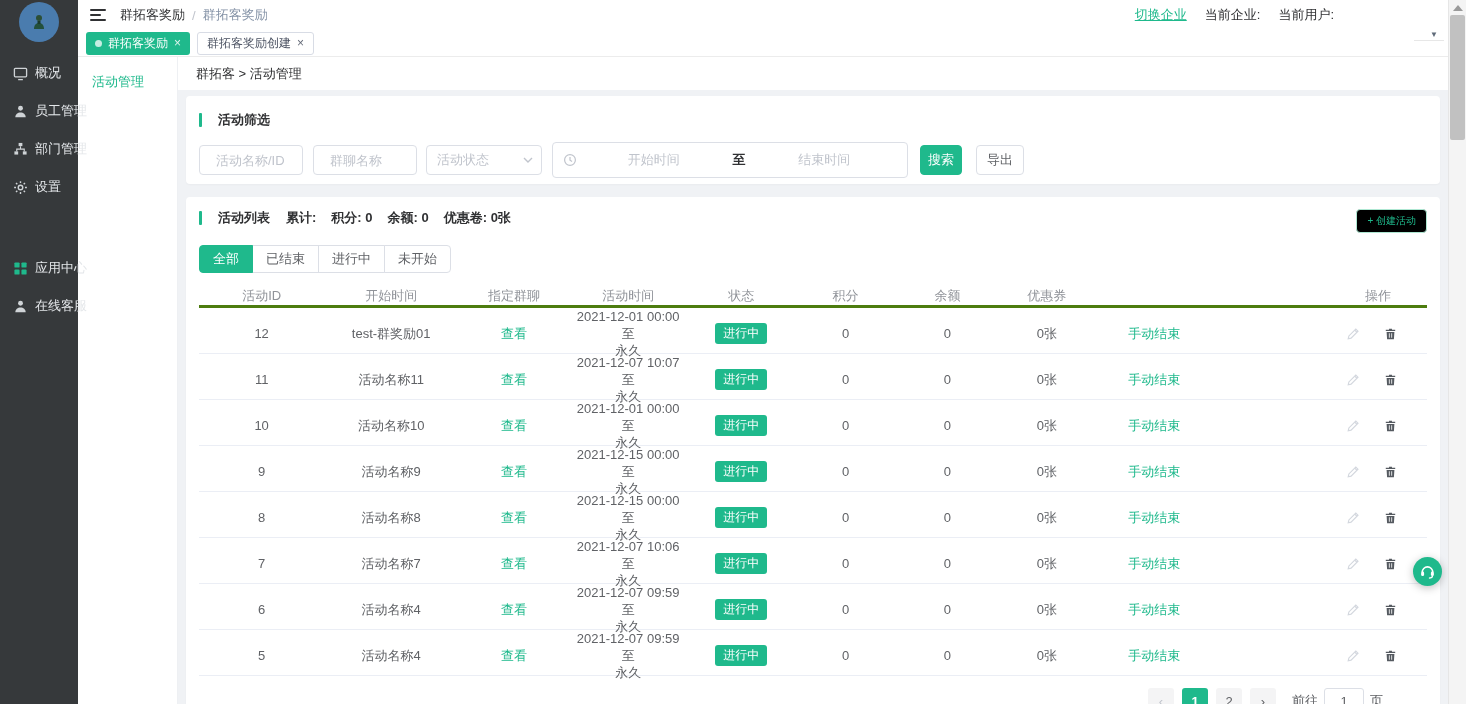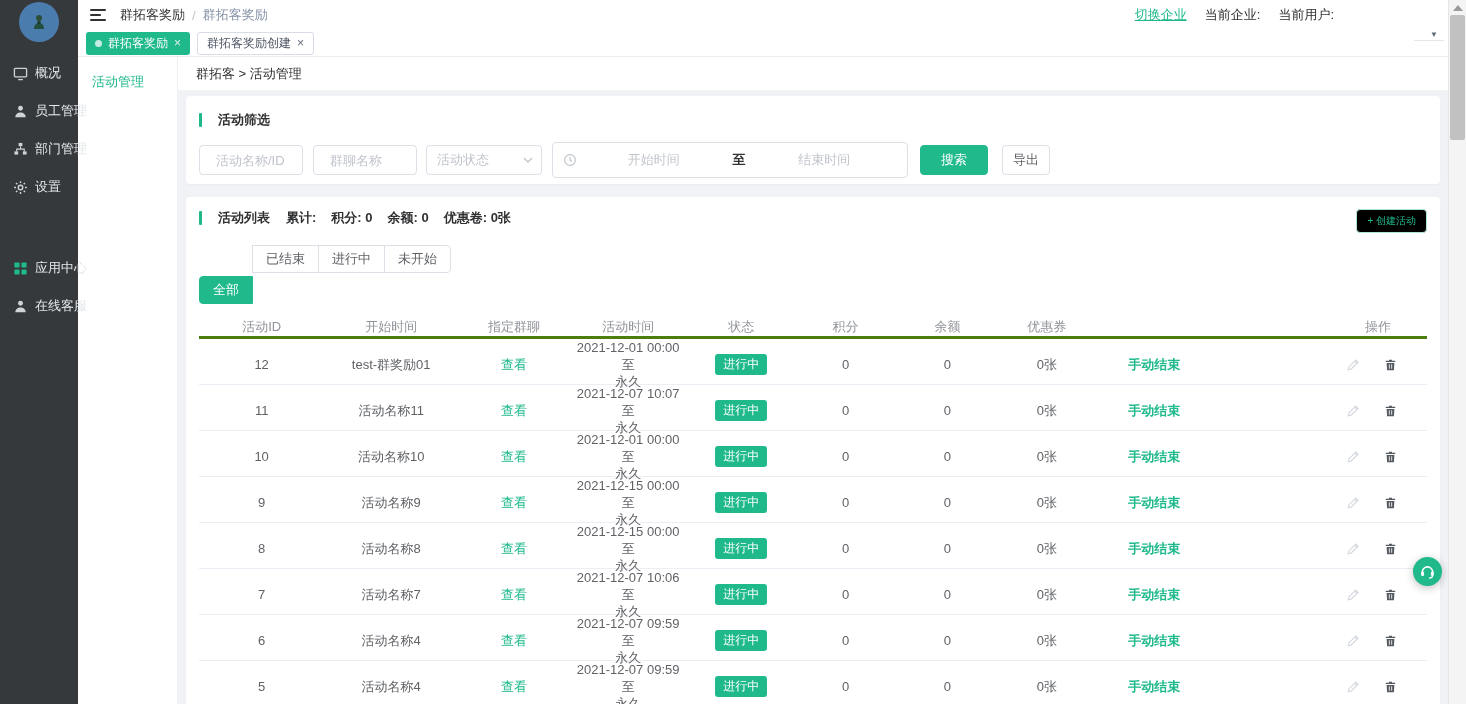--- a/index.html
+++ b/index.html
@@ -56,45 +56,45 @@
   .in-name { width:104px; margin-right:10px; }
   .in-group { width:104px; margin-right:9px; }
   .f-select { width:116px; height:30px; border:1px solid #dcdfe6; border-radius:4px; display:flex; align-items:center; padding:0 8px 0 10px; margin-right:10px; cursor:pointer; }
   .f-select .ph { color:#c0c4cc; flex:1; }
   .f-select .chev { color:#c0c4cc; display:flex; }
   .f-range { width:356px; height:36px; border:1px solid #dcdfe6; border-radius:4px; display:flex; align-items:center; padding:0 10px; margin-right:12px; color:#c0c4cc; }
   .f-range .clock { display:flex; color:#c0c4cc; margin-right:4px; }
   .f-range .ph { flex:1; text-align:center; }
   .f-range .to { color:#303133; font-weight:700; padding:0 6px; }
   .btn { height:30px; border-radius:4px; border:1px solid transparent; font-size:13px; cursor:pointer; font-family:inherit; }
-  .btn-search { background:#1fb98c; border-color:#1fb98c; color:#fff; width:68px; margin-right:14px; }
+  .btn-search { background:#1fb98c; border-color:#1fb98c; color:#fff; width:42px; margin-right:14px; }
   .btn-export { background:#fff; border-color:#dcdfe6; color:#606266; width:48px; }
 
   
   .list-card { flex:1; margin-top:13px; padding:12px 13px 0; display:flex; flex-direction:column; min-height:0; border-radius:4px 4px 0 0; }
   .list-head { display:flex; align-items:flex-start; }
   .summary { display:flex; align-items:center; gap:15px; margin-left:16px; font-weight:700; color:#303133; }
   .btn-create { margin-left:auto; height:24px; padding:0 10px; font-size:10px; background:#000000; border:1px solid #aee7d2; color:#1fb98c; border-radius:4px; cursor:pointer; font-family:inherit; }
 
   .status-tabs { display:flex; margin-top:12px; }
   .tab-chip { height:28px; padding:0 13px; background:#fff; border:1px solid #dcdfe6; margin-left:-1px; color:#606266; font-size:13px; display:flex; align-items:center; cursor:pointer; font-family:inherit; position:relative; }
   .tab-chip:first-child { border-radius:4px 0 0 4px; margin-left:0; }
   .tab-chip:last-child { border-radius:0 4px 4px 0; }
-  .tab-chip.active { background:#1fb98c; border-color:#1fb98c; color:#fff; z-index:1;margin-top:31px; }
+  .tab-chip.active { background:#1fb98c; border-color:#1fb98c; color:#fff; z-index:1; }
 
   .grid-cols { display:grid; grid-template-columns:10.2% 10.9% 9.1% 9.5% 8.9% 8.1% 8.5% 7.7% auto; align-items:center; }
   .table-header { margin-top:14px; height:32px; color:#909399; border-bottom:3px solid #4d7c0f; }
   .table-header .th { text-align:center; }
   .table-header .th-ops { text-align:right; padding-right:36px; }
   .tr { height:46px; border-bottom:1px solid #ebeef5; color:#606266; }
   .td { text-align:center; }
   .time-cell div { line-height:17px; }
   .link { color:#1fb98c; cursor:pointer; text-decoration:none; }
   .badge { display:inline-block; background:#1fb98c; color:#fff; font-size:12px; padding:3px 8px; border-radius:3px; line-height:1.2; }
-  .td-ops { display:flex; align-items:center; justify-content:center; padding-right:30px; gap:24px;font-weight:bold; }
+  .td-ops { display:flex; align-items:center; justify-content:center; padding-right:30px; gap:24px; }
   .td-ops .link { margin-right:auto; margin-left:34px; }
   .icon-btn { display:flex; cursor:pointer; }
   .pencil { color:#d3d7de; }
   .trash { color:#555a60; }
 
   .pagination { margin-top:auto; display:flex; align-items:center; justify-content:flex-end; gap:8px; padding:12px 44px 12px 0; color:#606266; }
   .page-btn { min-width:26px; height:26px; padding:0 6px; border:none; border-radius:3px; background:#f4f4f5; color:#606266; font-size:13px; display:flex; align-items:center; justify-content:center; cursor:pointer; font-family:inherit; }
   .page-btn.prev { color:#c0c4cc; }
   .page-btn.active { background:#1fb98c; color:#fff; font-weight:700; }
   .goto { display:flex; align-items:center; gap:6px; margin-left:8px; }

